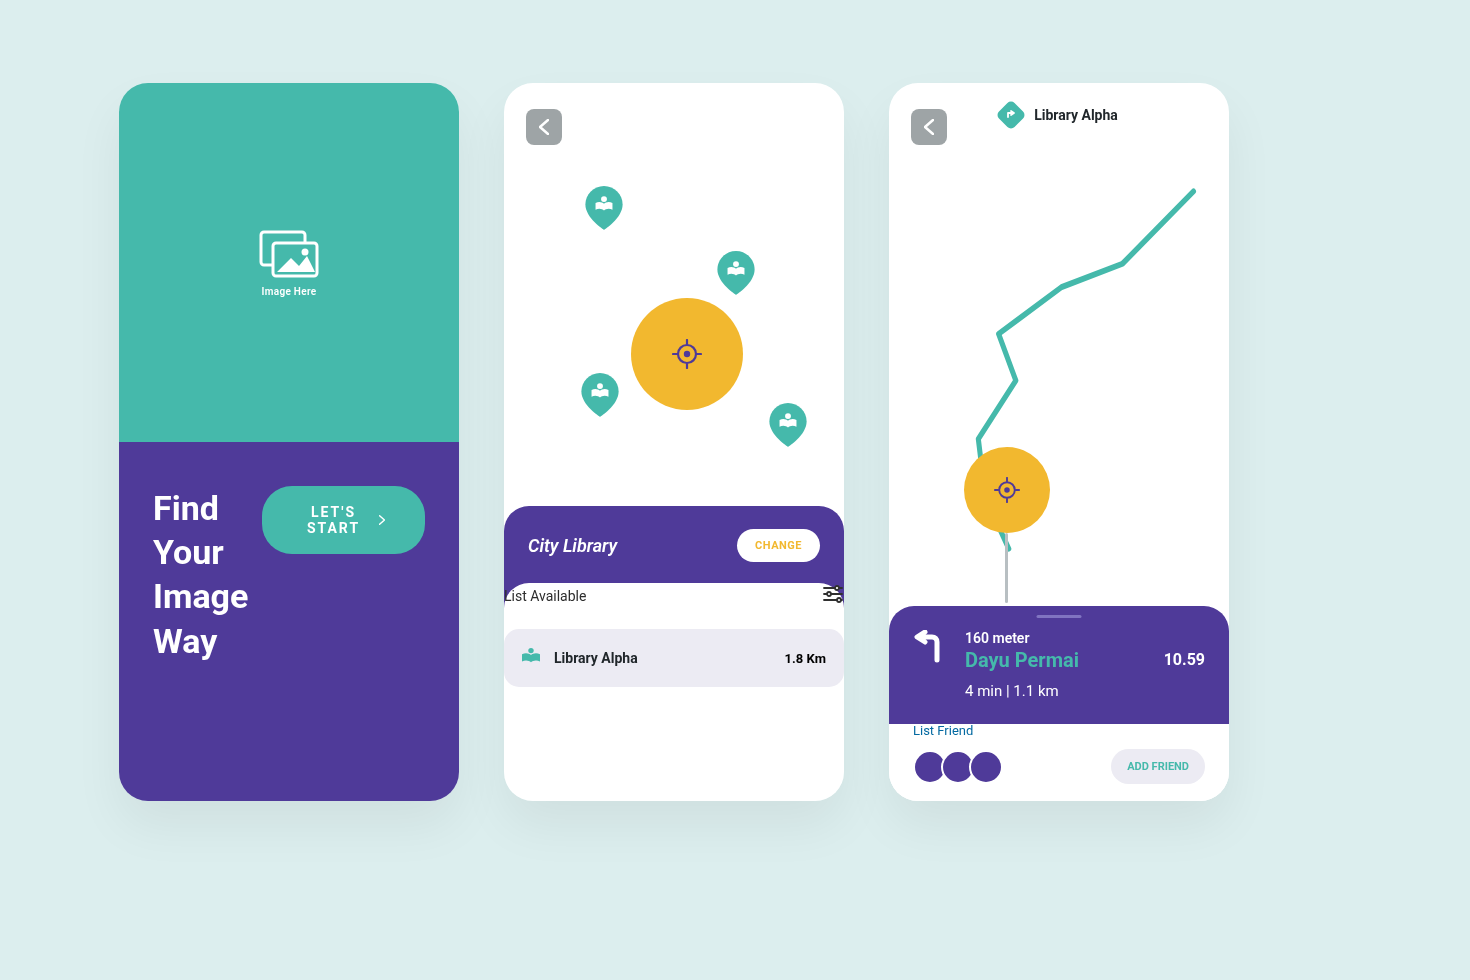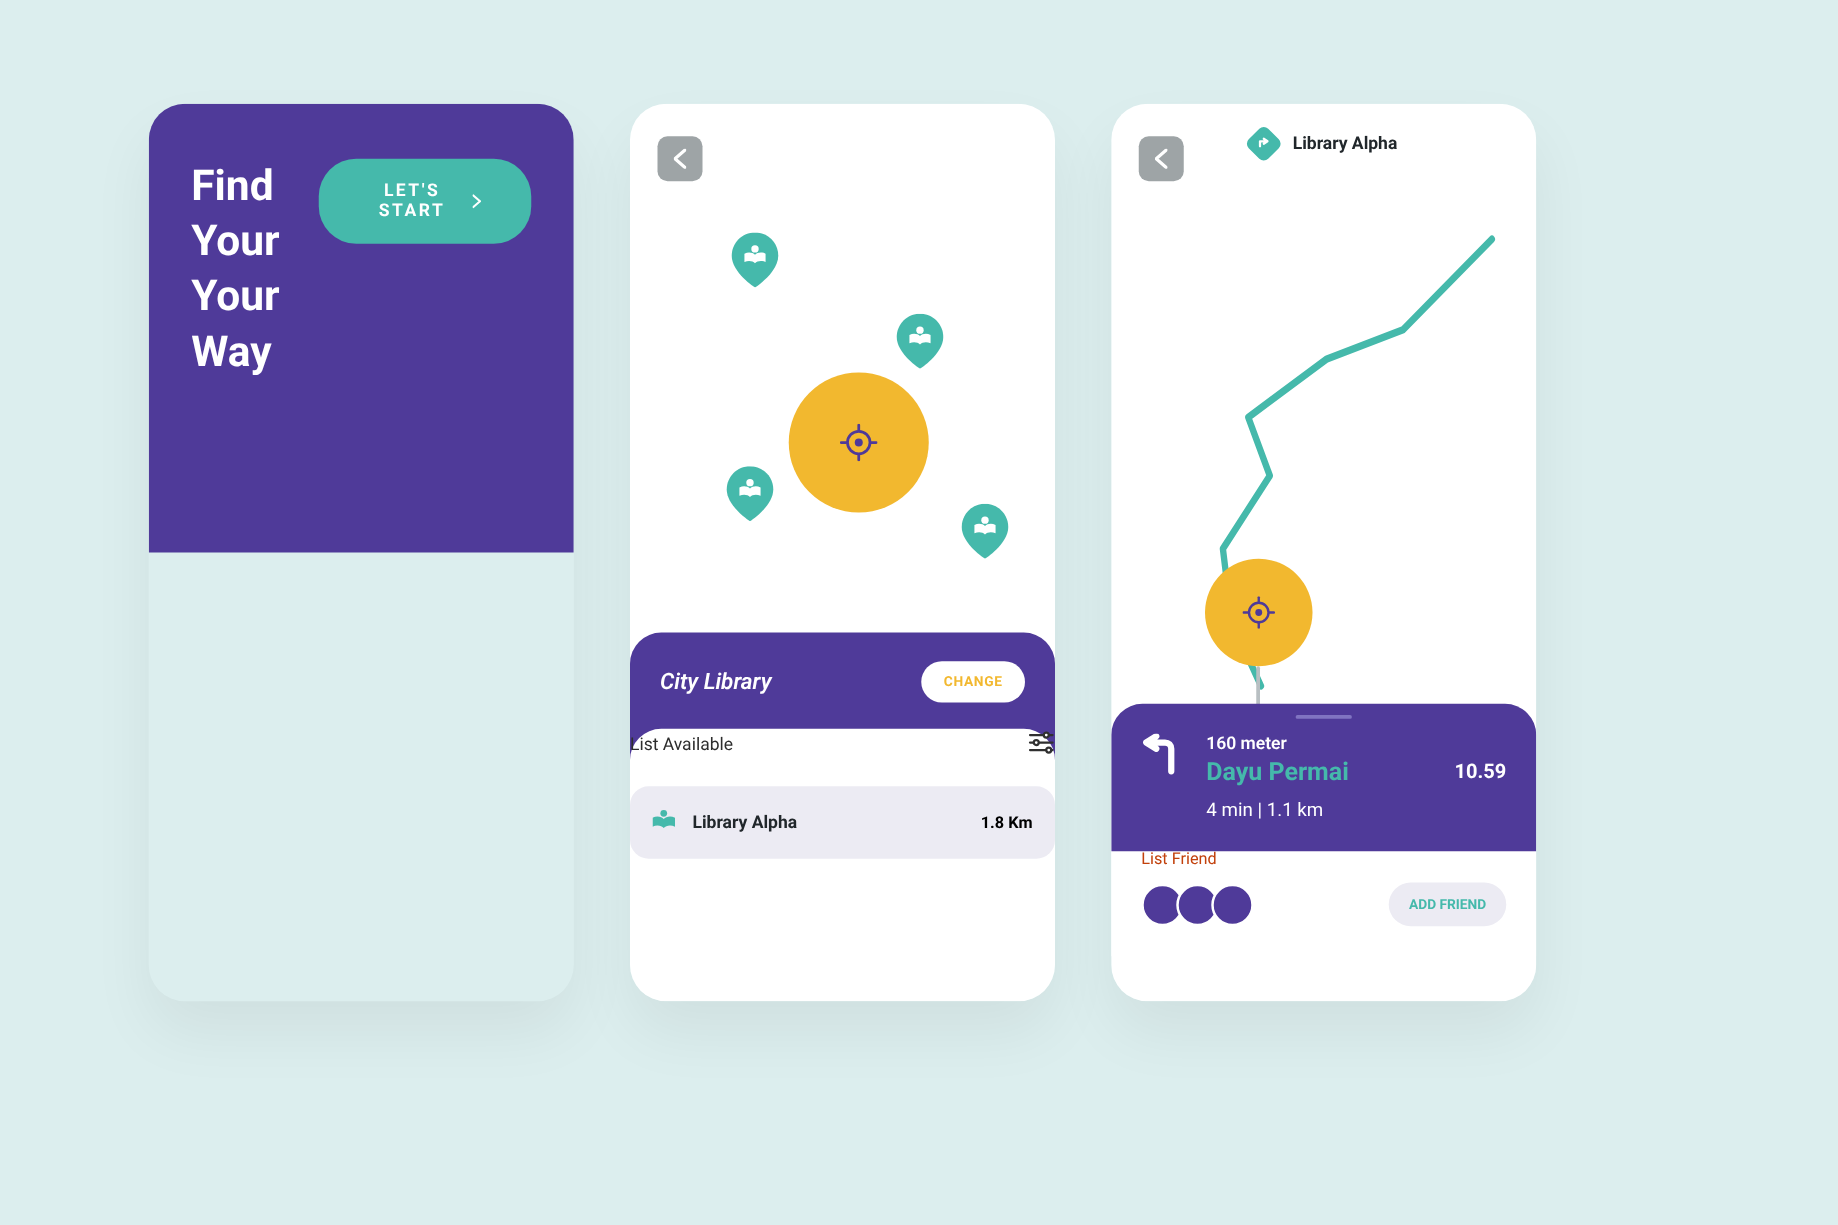--- a/index.html
+++ b/index.html
@@ -69,45 +69,58 @@
   .diamond{width:22px;height:22px;background:var(--teal);transform:rotate(45deg);border-radius:5px;display:flex;align-items:center;justify-content:center;}
   .diamond svg{transform:rotate(-45deg);width:12px;height:12px;}
 
   .route{position:absolute;left:0;right:0;top:64px;bottom:0;}
   .route svg.pathsvg{position:absolute;inset:0;width:100%;height:100%;}
   .meddot{position:absolute;width:86px;height:86px;border-radius:50%;background:var(--yellow);left:75px;top:300px;display:flex;align-items:center;justify-content:center;}
   .meddot svg{width:26px;height:26px;}
   .greyline{position:absolute;width:3px;height:70px;background:#b8bfc2;border-radius:2px;left:116px;top:386px;}
 
   .sheet3{position:absolute;left:0;right:0;bottom:0;height:238px;}
-  .sheet3 .sh{background:var(--purple);border-radius:25px 25px 0 0;padding:24px;color:#fff;position:relative;}
+  .sheet3 .sh{background:var(--purple);border-radius:25px 25px 0 0;padding:24px;color:#fff;position:relative;margin-top:43px;}
   .sheet3 .handle{position:absolute;width:45px;height:3px;border-radius:3px;background:#8074c1;left:50%;top:9px;transform:translateX(-50%);}
   .turn-row{display:flex;gap:18px;align-items:flex-start;}
   .turn-ic svg{width:34px;height:34px;}
   .turn-text .m1{font-size:14px;font-weight:600;}
   .turn-text .m2{font-size:20px;font-weight:700;color:var(--teal);margin-top:2px;}
   .turn-text .m3{font-size:15px;margin-top:10px;}
   .time-abs{position:absolute;right:24px;top:44px;font-weight:700;font-size:16px;}
   .sheet3 .sb{background:#fff;border-radius:25px 25px 0 0;margin-top:-25px;padding:24px;display:flex;align-items:center;justify-content:space-between;}
   .friends{display:flex;flex-direction:column;gap:12px;}
-  .friends .lbl{font-size:13px;color:#c2410c;}
+  .friends .lbl{font-size:13px;color:#0369a1;}
   .friends .dots{display:flex;gap:-10px;}
   .friends .dots .dot{width:34px;height:34px;border-radius:50%;background:var(--purple);margin-left:-6px;border:2px solid #fff;}
   .friends .dots .dot:first-child{margin-left:0;}
   .addf-btn{background:var(--soft);color:var(--teal);font-weight:700;font-size:11px;border:none;border-radius:20px;padding:11px 16px;cursor:pointer;align-self:flex-end;}
 
 </style>
 </head>
 <body>
 
 <div class="phone" id="ph1">
+  <div class="top">
+    <div class="img-ph">
+      <svg viewBox="0 0 64 52">
+        <g fill="none" stroke="#fff" stroke-width="3" stroke-linejoin="round">
+          <rect x="4" y="4" width="44" height="33" rx="3"></rect>
+          <rect x="16" y="15" width="44" height="33" rx="3" fill="var(--teal)"></rect>
+          <polyline points="20 44 34 30 42 38 50 28 58 44" fill="#fff" stroke="none"></polyline>
+          <circle cx="48" cy="24" r="3.5" fill="#fff" stroke="none"></circle>
+        </g>
+      </svg>
+      <span>Image Here</span>
+    </div>
+  </div>
   <div class="bot">
     <div class="headline">
       <div>Find Your</div>
-      <div>Your Way</div>
+      <div>Image Way</div>
     </div>
     <button class="start-btn">
       <span>LET'S START</span>
       <svg viewBox="0 0 10 16">
           <path d="M1 1 L9 8 L1 15" stroke="#fff" stroke-width="2.5" fill="none" stroke-linecap="round" stroke-linejoin="round"></path>
         </svg>
     </button>
   </div>
 </div>
 

